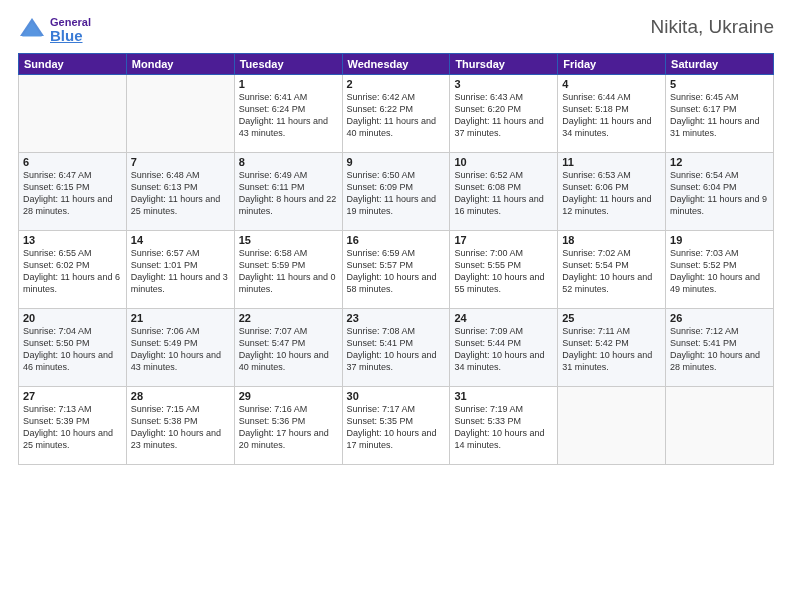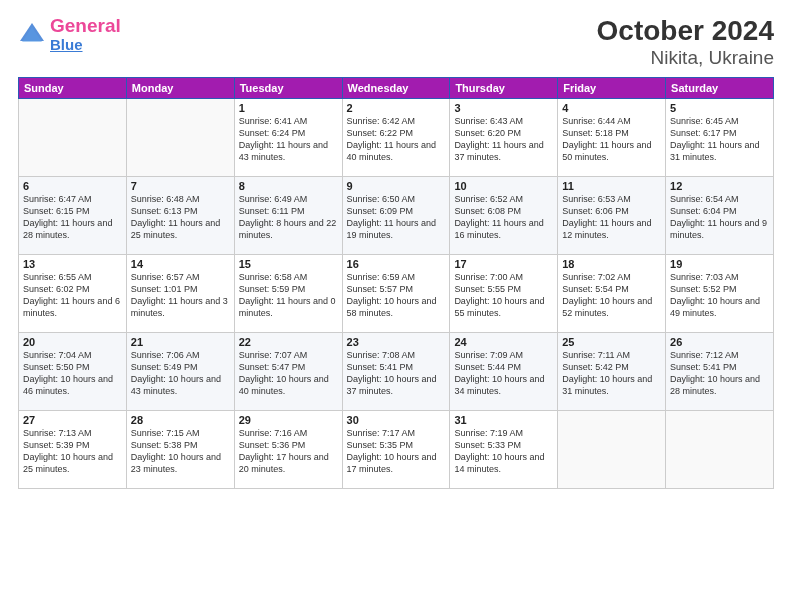--- a/index.html
+++ b/index.html
@@ -26,23 +26,23 @@
       display: flex;
       align-items: center;
       gap: 4px;
     }
     .logo-text {
       display: flex;
       flex-direction: column;
       line-height: 1.1;
     }
     .logo-general {
-      font-size: 19px;
-      font-weight: bold;
-      color: #ec4899;
+      font-size: 11px;
+      font-weight: bold;
+      color: #4c1d95;
     }
     .logo-blue {
       font-size: 15px;
       font-weight: bold;
       color: #3a7bd5;
       text-decoration: underline;
     }
     .logo-icon {
       width: 28px;
       height: 28px;
@@ -59,21 +59,21 @@
     .subtitle {
       font-size: 19px;
       color: #555;
     }
     .calendar {
       width: 100%;
       border-collapse: collapse;
       table-layout: fixed;
     }
     .calendar th {
-      background: #a21caf;
+      background: #4c1d95;
       color: #fff;
       font-size: 11px;
       font-weight: bold;
       padding: 4px 5px;
       text-align: left;
       border: 1px solid #2a5bb5;
     }
     .calendar td {
       border: 1px solid #ccc;
       vertical-align: top;
@@ -111,21 +111,20 @@
       <svg class="logo-icon" viewBox="0 0 28 28">
         <polygon points="14,2 26,20 2,20" fill="#3a7bd5" opacity="0.85"></polygon>
         <polygon points="14,6 24,21 4,21" fill="#5a9be5" opacity="0.5"></polygon>
       </svg>
       <div class="logo-text">
         <span class="logo-general">General</span>
         <span class="logo-blue">Blue</span>
       </div>
     </div>
     <div class="title-block">
-      <div class="month-title">October 2024</div>
       <div class="subtitle">Nikita, Ukraine</div>
     </div>
   </div>
 
   <table class="calendar">
     <thead>
       <tr>
       <th>Sunday</th>
           <th>Monday</th>
           <th>Tuesday</th>
@@ -154,21 +153,21 @@
           <td>
             <span class="day-num">3</span>
             <div class="cell-text">Sunrise: 6:43 AM</div>
             <div class="cell-text">Sunset: 6:20 PM</div>
             <div class="cell-text">Daylight: 11 hours and 37 minutes.</div>
           </td>
           <td>
             <span class="day-num">4</span>
             <div class="cell-text">Sunrise: 6:44 AM</div>
             <div class="cell-text">Sunset: 5:18 PM</div>
-            <div class="cell-text">Daylight: 11 hours and 50 minutes.</div>
+            <div class="cell-text">Daylight: 11 hours and 34 minutes.</div>
           </td>
           <td>
             <span class="day-num">5</span>
             <div class="cell-text">Sunrise: 6:45 AM</div>
             <div class="cell-text">Sunset: 6:17 PM</div>
             <div class="cell-text">Daylight: 11 hours and 31 minutes.</div>
           </td>
         </tr>
         <tr>
           <td>

